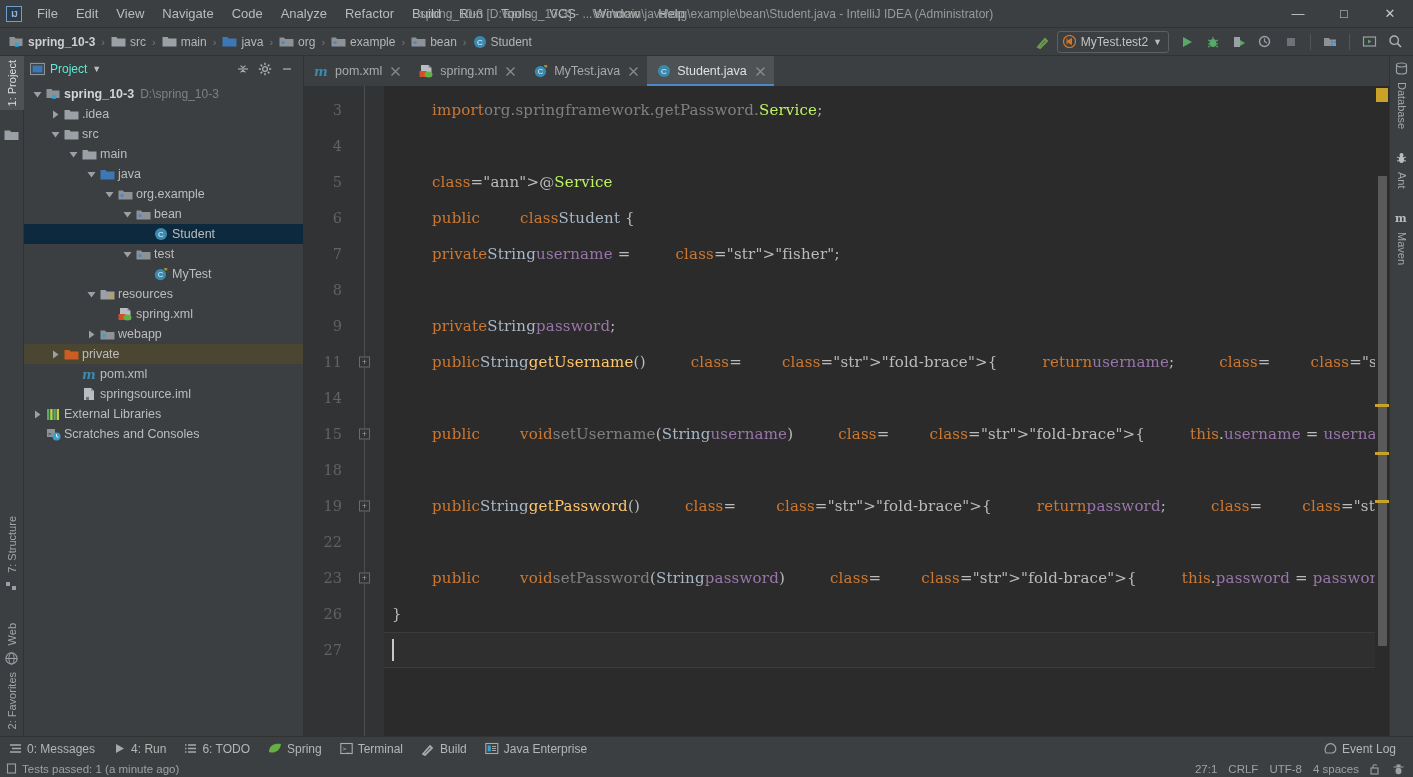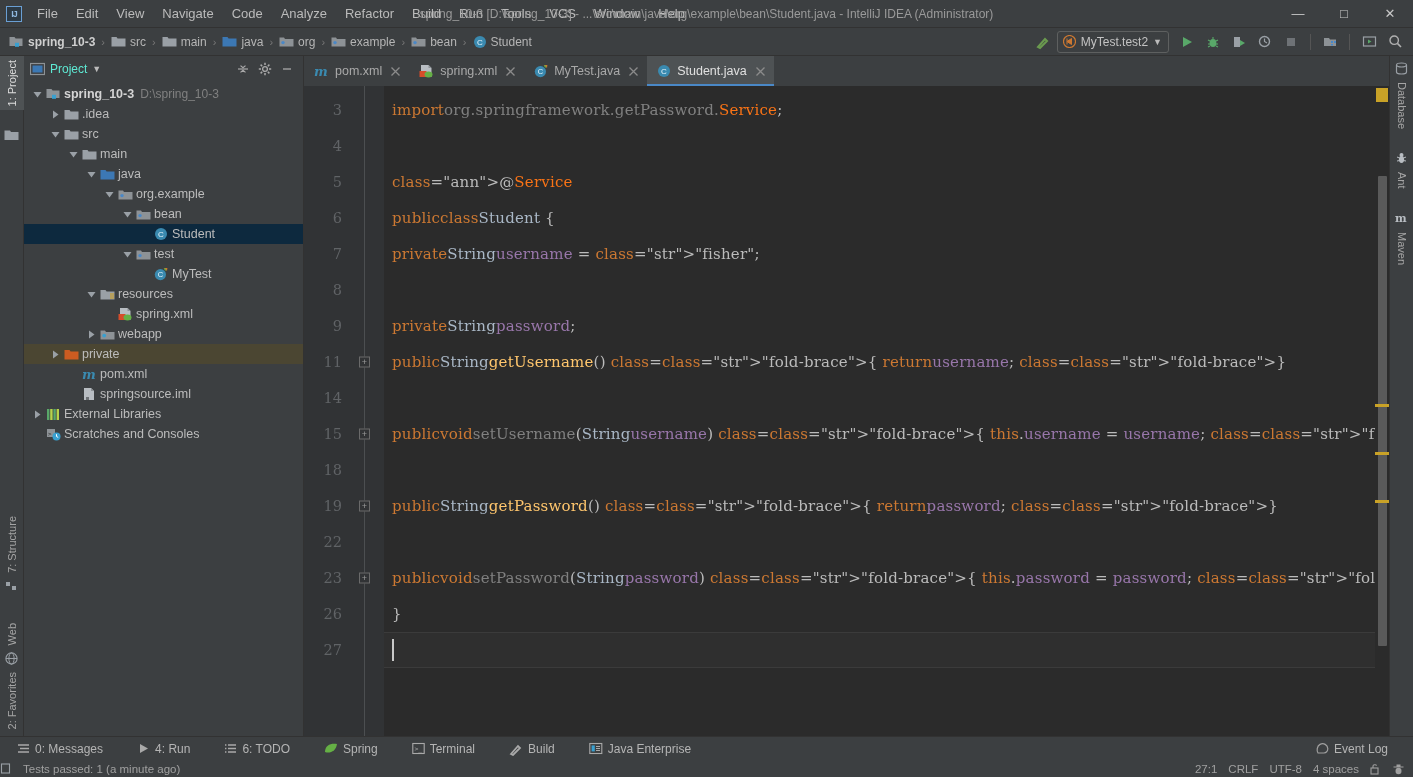--- a/index.html
+++ b/index.html
@@ -167,23 +167,23 @@
   }
   .cline.caret-line {
     border-top: 1px solid #3b3b3b; border-bottom: 1px solid #3b3b3b;
     background: #2f2f2f;
   }
   .caret {
     display: inline-block; width: 1.5px; height: 22px; background: #c8c8c8;
     vertical-align: middle;
   }
   
-  .kw { color: #cc7832; }
+  .kw { color: #cc7832; margin-left: 40px; }
   .cls { color: #a9b7c6; }
-  .ann { color: #f97316; text-align: center; }
+  .ann { color: #bef264; text-align: center; }
   .fld { color: #9876aa; }
   .mth { color: #ffc66d; }
   .mthgray { color: #808080; }
   .dim { color: #808080; }
 
   
   .markers {
     width: 14px; flex: 0 0 14px; background: #2b2b2b; position: relative;
   }
   .sb-thumb {
@@ -193,32 +193,32 @@
   .mark { position: absolute; left: 0; width: 14px; height: 3px; background: #c9a227; }
   .mark.top { top: 0px; height: 14px; left: 1px; width: 12px; }
 
   
   .bottom-strip {
     position: absolute; left: 0; bottom: 17px; width: 1413px; height: 24px;
     background: #3c3f41; display: flex; align-items: center;
     border-top: 1px solid #323232;
   }
   .bt {
-    display: flex; align-items: center; gap: 5px; padding: 2px 17px;
+    display: flex; align-items: center; gap: 5px; padding: 2px 9px;
     font-size: 12px; color: #b5b5b5;
   }
   .bt-right { margin-left: auto; display: flex; align-items: center; padding-right: 8px;}
 
   
   .statusbar {
     position: absolute; left: 0; bottom: 0; width: 1413px; height: 17px;
     background: #3c3f41; display: flex; align-items: center;
     font-size: 11.5px; color: #a0a0a0;
   }
-  .sb-left { display:flex; align-items:center; gap:12px; }
+  .sb-left { display:flex; align-items:center; gap:5px; padding-left: 6px;}
   .sb-right { margin-left:auto; display:flex; align-items:center; gap:11px; padding-right:8px;}
 
   svg { display:block; }
 </style>
 </head>
 <body>
 
 <div id="app">
 
   <div class="titlebar">

